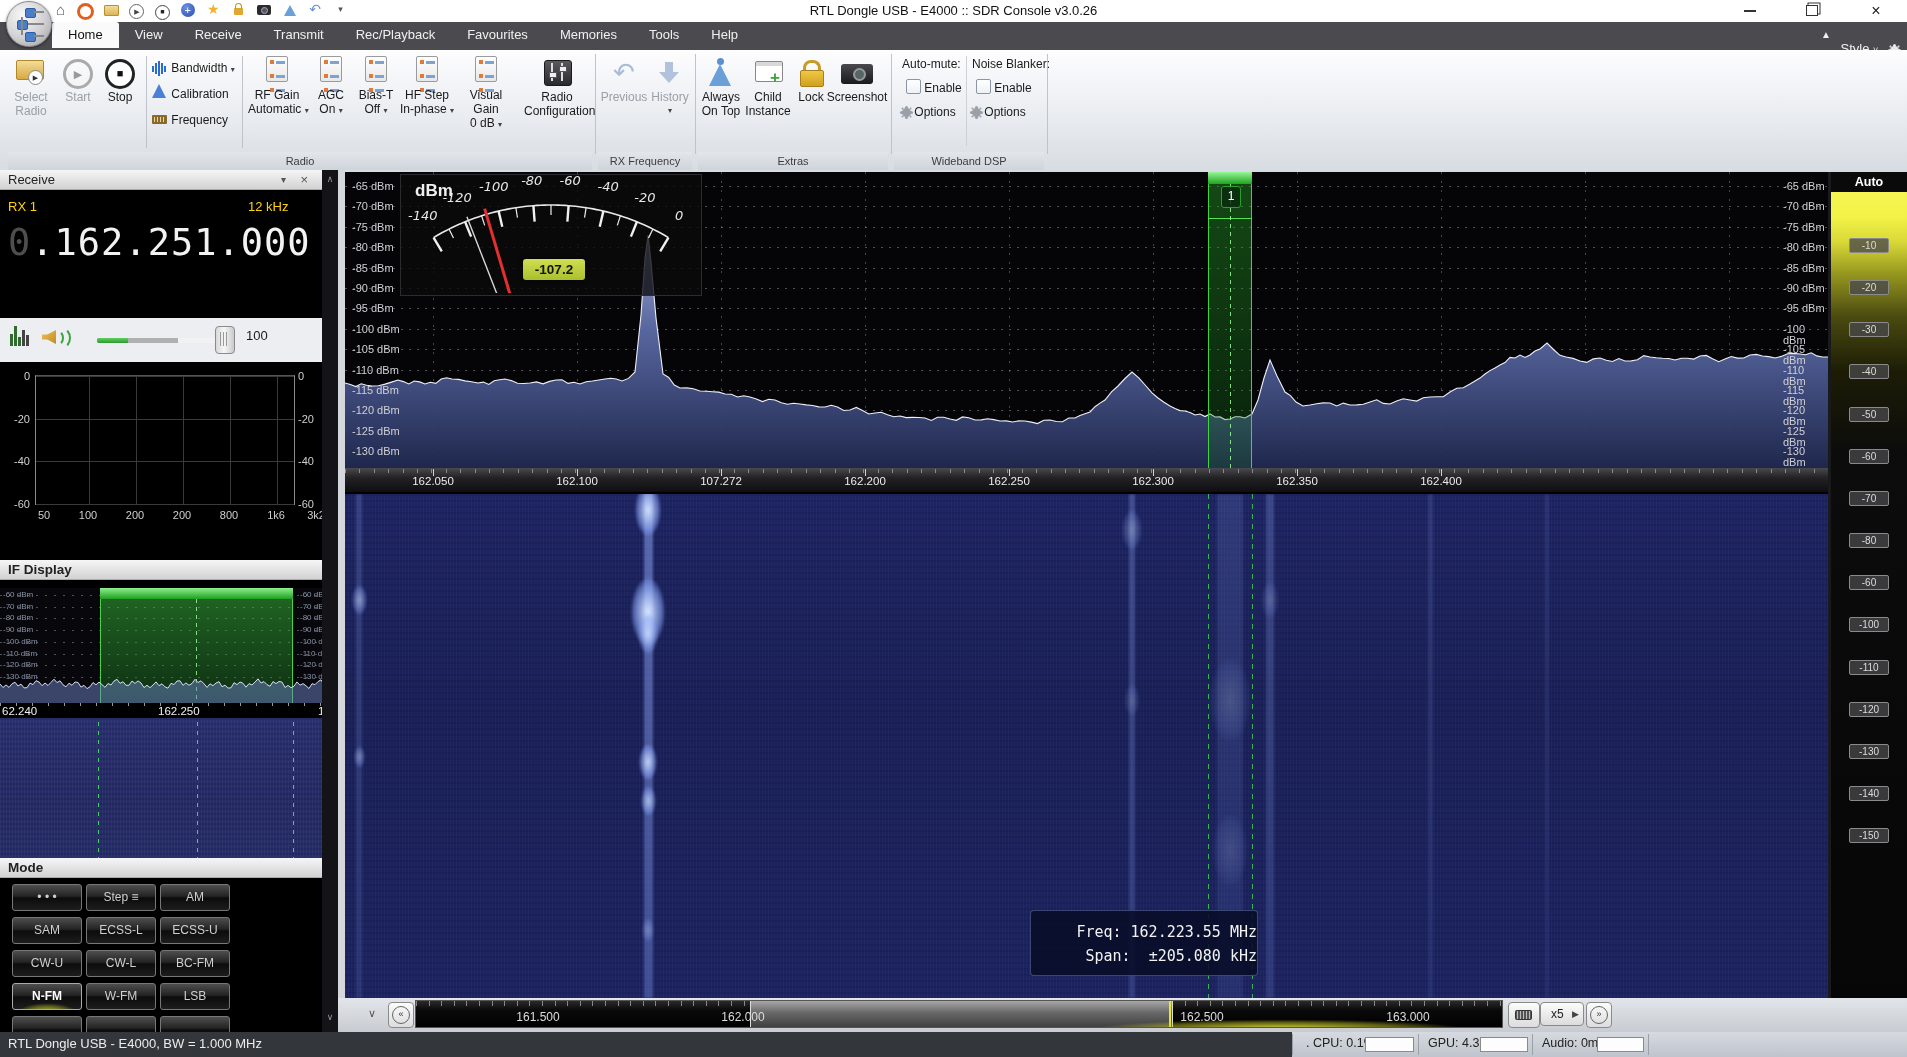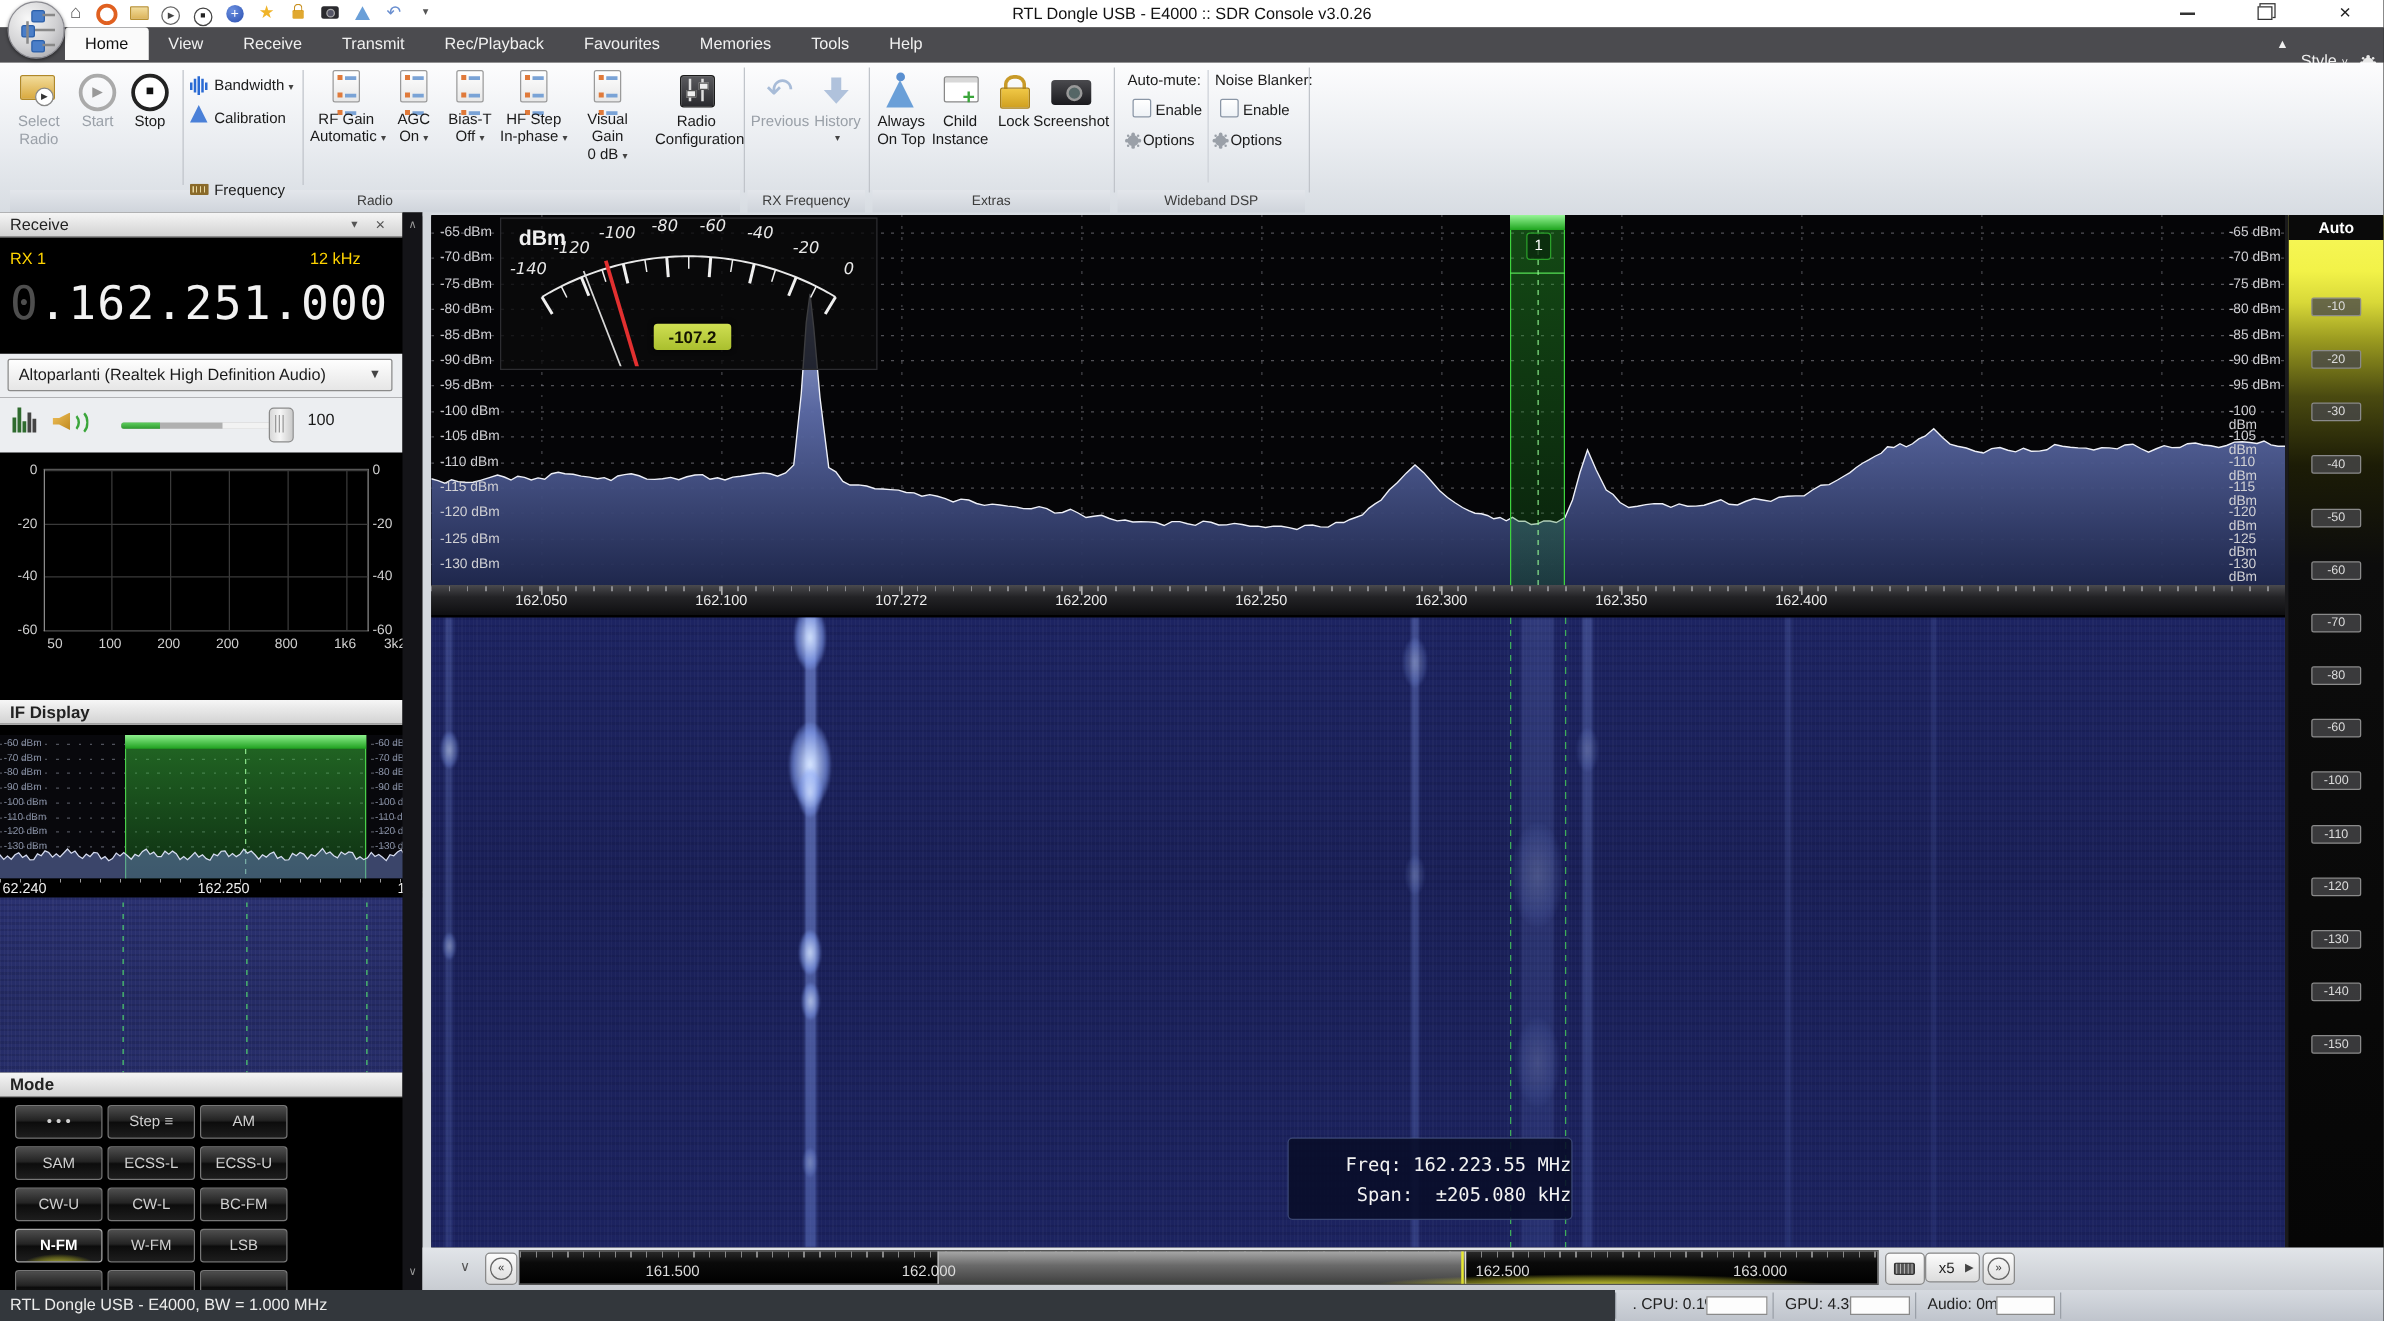--- a/index.html
+++ b/index.html
@@ -251,21 +251,21 @@
     <div class="rb-small" style="left:152px;top:8px;">
       <span style="display:inline-block;width:16px;">
         <span style="display:inline-block;width:2px;height:6px;background:#2a6ad4;vertical-align:middle;"></span><span style="display:inline-block;width:2px;height:11px;background:#2a6ad4;vertical-align:middle;margin-left:1px;"></span><span style="display:inline-block;width:2px;height:15px;background:#2a6ad4;vertical-align:middle;margin-left:1px;"></span><span style="display:inline-block;width:2px;height:11px;background:#2a6ad4;vertical-align:middle;margin-left:1px;"></span><span style="display:inline-block;width:2px;height:6px;background:#2a6ad4;vertical-align:middle;margin-left:1px;"></span>
       </span>
       <span>Bandwidth</span> <span class="dd-arrow">▾</span>
     </div>
     <div class="rb-small" style="left:152px;top:34px;">
       <span style="display:inline-block;width:16px;"><span style="display:inline-block;width:0;height:0;border-left:7px solid transparent;border-right:7px solid transparent;border-bottom:14px solid #4a80d8;"></span></span>
       <span>Calibration</span>
     </div>
-    <div class="rb-small" style="left:152px;top:60px;margin-top:32px;">
+    <div class="rb-small" style="left:152px;top:60px;">
       <span style="display:inline-block;width:16px;"><span style="display:inline-block;width:15px;height:9px;background:#8a6a2a;border-radius:1px;background-image:repeating-linear-gradient(90deg,#e8d8a0 0 1px,transparent 1px 3px);background-size:11px 5px;background-repeat:no-repeat;background-position:2px 2px;"></span></span>
       <span>Frequency</span>
     </div>
     <div class="grp-sep" style="left:242px;top:6px;height:92px;"></div>
 
     <div id="rb-dropdowns">
         <div class="rb-big" style="left: 248px; width: 58px;">
           <div style="height: 32px;"><span class="icon-list"><span class="il-row"><span class="il-dot"></span><span class="il-bar"></span></span><span class="il-row"><span class="il-dot"></span><span class="il-bar"></span></span><span class="il-row"><span class="il-dot"></span><span class="il-bar"></span></span></span></div>
           <div class="rb-line">RF Gain</div>
           <div class="rb-line" style="white-space: nowrap;">Automatic <span class="dd-arrow">▾</span></div>
@@ -363,26 +363,20 @@
       <span class="abs" style="right:36px;top:0;font-size:10px;color:#555;">▾</span>
       <span class="abs" style="right:14px;top:0;font-size:13px;color:#555;">×</span>
     </div>
 
     <div id="freq-display" class="abs">
       <div id="rx-label" class="abs">RX 1</div>
       <div id="rx-bw" class="abs">12 kHz</div>
       <div id="freq-digits" class="abs"><span class="dim">0</span><span>.162.251.000</span></div>
     </div>
 
-    <div id="audio-row" class="abs">
-      <div id="audio-select" class="abs">
-        <span>Altoparlanti (Realtek High Definition Audio)</span>
-        <span class="sel-arrow">▼</span>
-      </div>
-    </div>
 
     <div id="vol-row" class="abs">
       <div class="abs" id="eq-icon" style="left:10px;top:8px;height:24px;"><span style="height:12px;"></span><span style="height:20px;"></span><span style="height:9px;"></span><span style="height:16px;background:#444;"></span><span style="height:11px;background:#444;"></span></div>
       <div class="abs" style="left:42px;top:8px;width:26px;height:22px;">
         <div id="spk-body" class="abs" style="position:absolute;"></div>
         <div class="spk-arc" style="left:8px;top:4px;width:10px;height:12px;"></div>
         <div class="spk-arc" style="left:10px;top:1px;width:15px;height:18px;"></div>
       </div>
       <div id="vol-track" class="abs">
         <div id="vol-fill" class="abs"></div>

